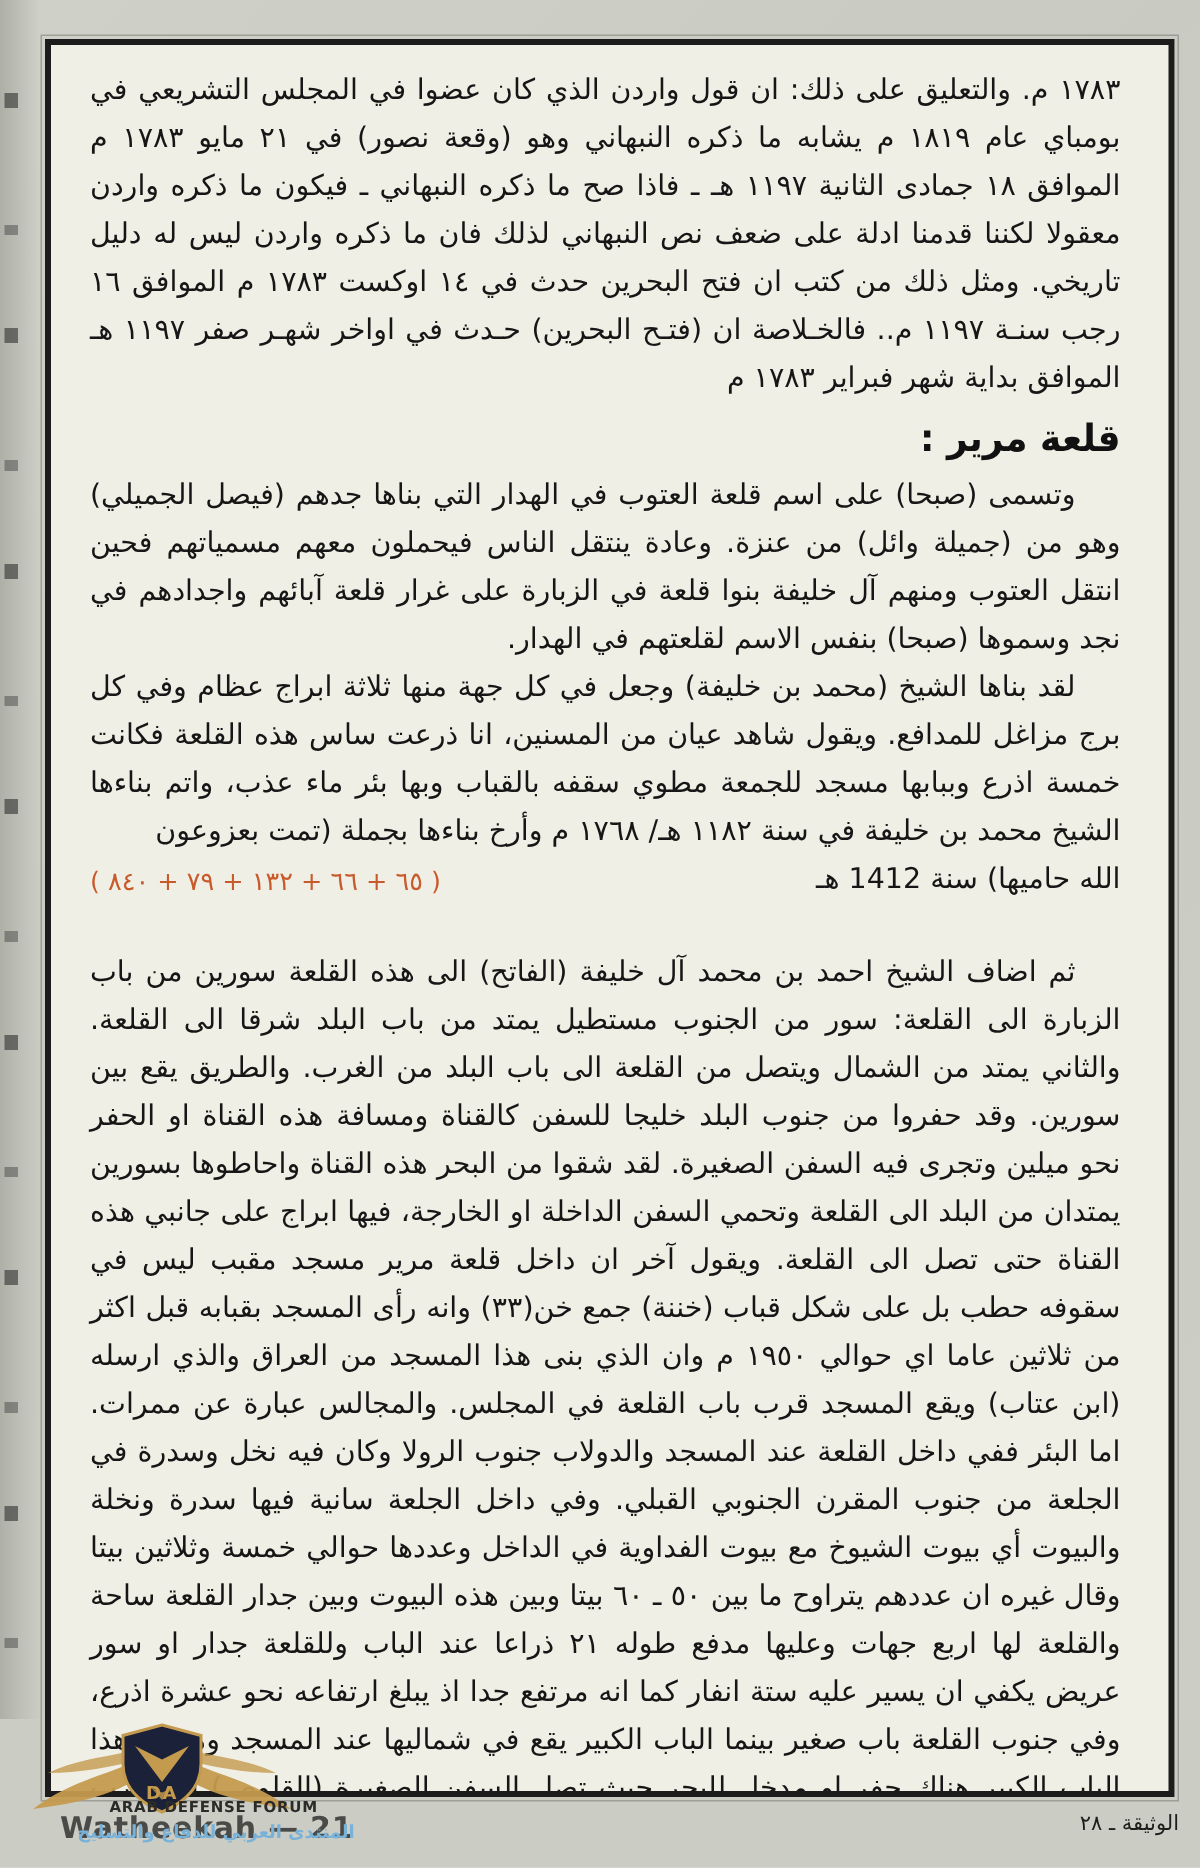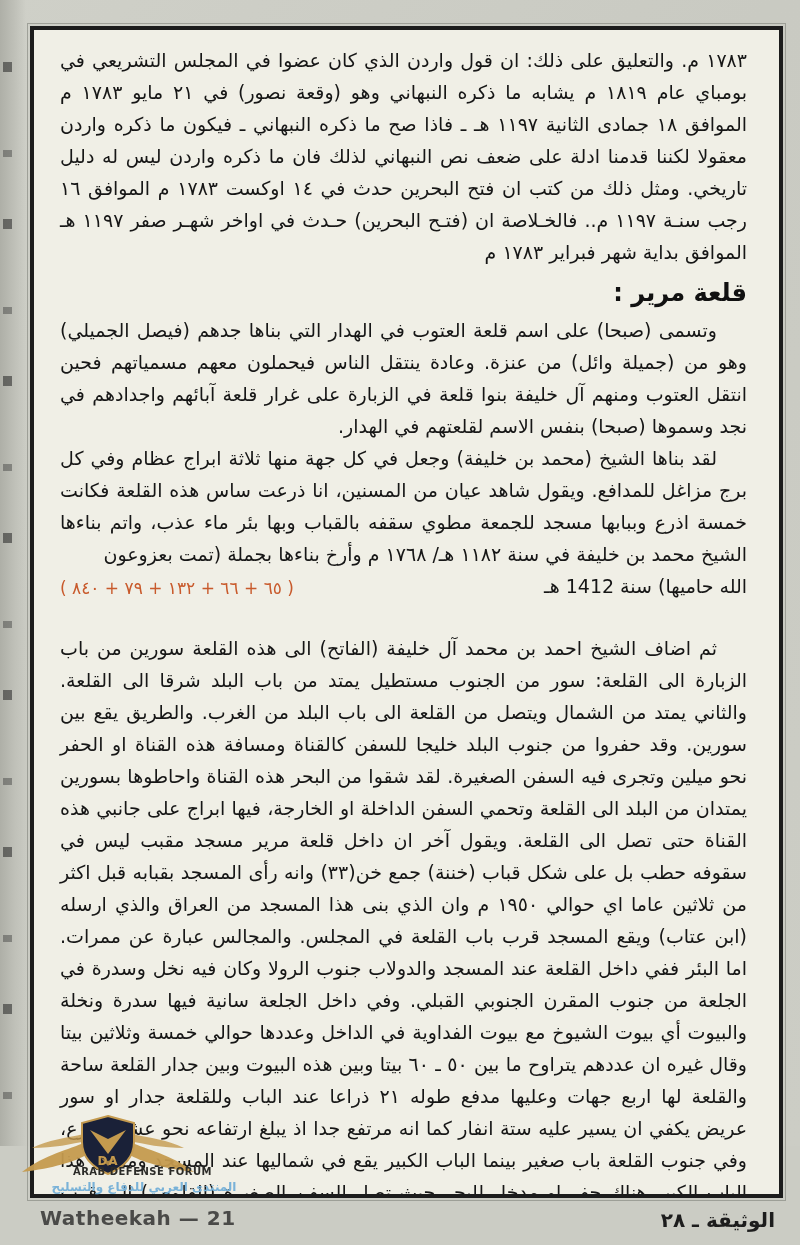--- a/index.html
+++ b/index.html
@@ -86,36 +86,36 @@
     color: #c2410c;
     opacity: 0.85;
     transform: translateY(8px);
     white-space: nowrap;
     text-align: center;
   }
   .para.after-gap { margin-top: 26px; }
   
   .footer-ar {
     position: absolute;
-    right: 25px; top: 1208px;
-    font-size: 20px; font-weight: bold;
+    right: 14px; top: 1208px;
+    font-size: 14px; font-weight: normal;
     color: #1d1d1d;
     direction: rtl;
   }
   .footer-en {
     position: absolute;
     left: 40px; top: 1206px;
     font-size: 20px; font-weight: bold;
     color: #4a4a48;
     letter-spacing: 0.5px;
   }
   
   .watermark {
     position: absolute;
-    left: 8px; top: 1114px;
+    left: 8px; top: 1148px;
     width: 200px; height: 90px;
     pointer-events: none;
   }
   .wm-svg { display: block; margin: 0 auto; }
   .wm-da {
     position: absolute; left: 0; top: 40px; width: 200px;
     text-align: center;
     font-size: 12px; font-weight: bold;
     color: #c49a4e; letter-spacing: 1px;
     text-shadow: 0 0 1px rgba(60,40,0,0.4);

